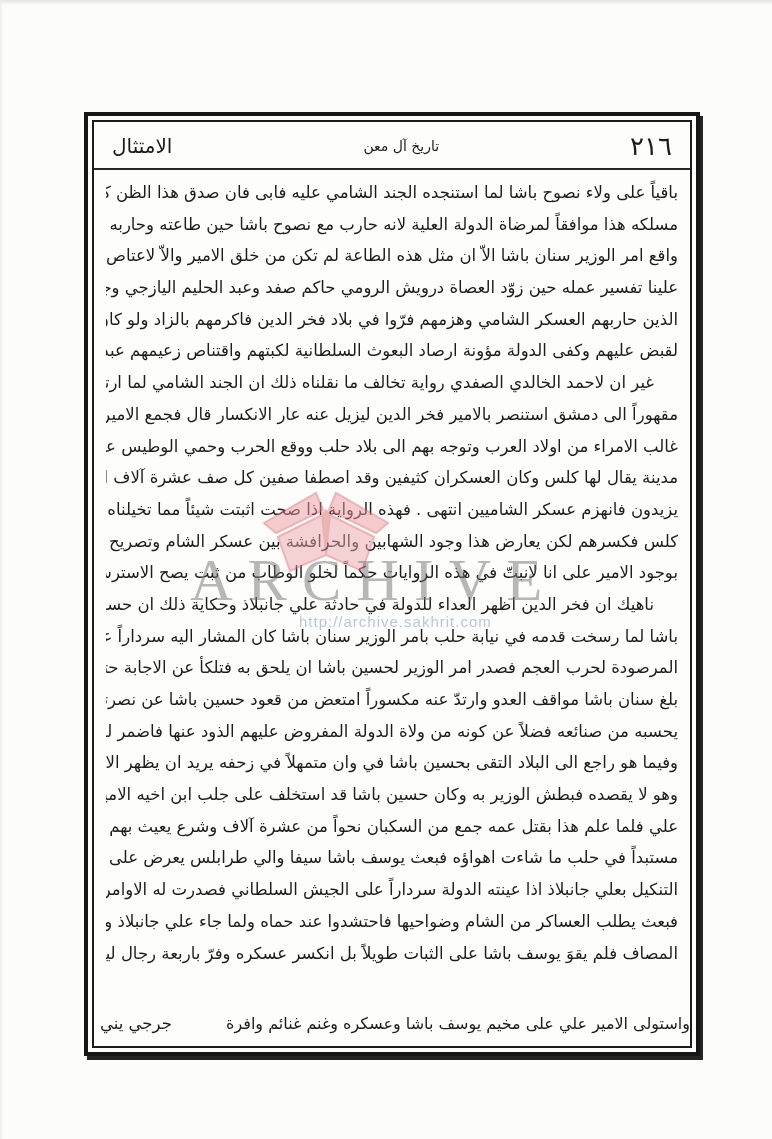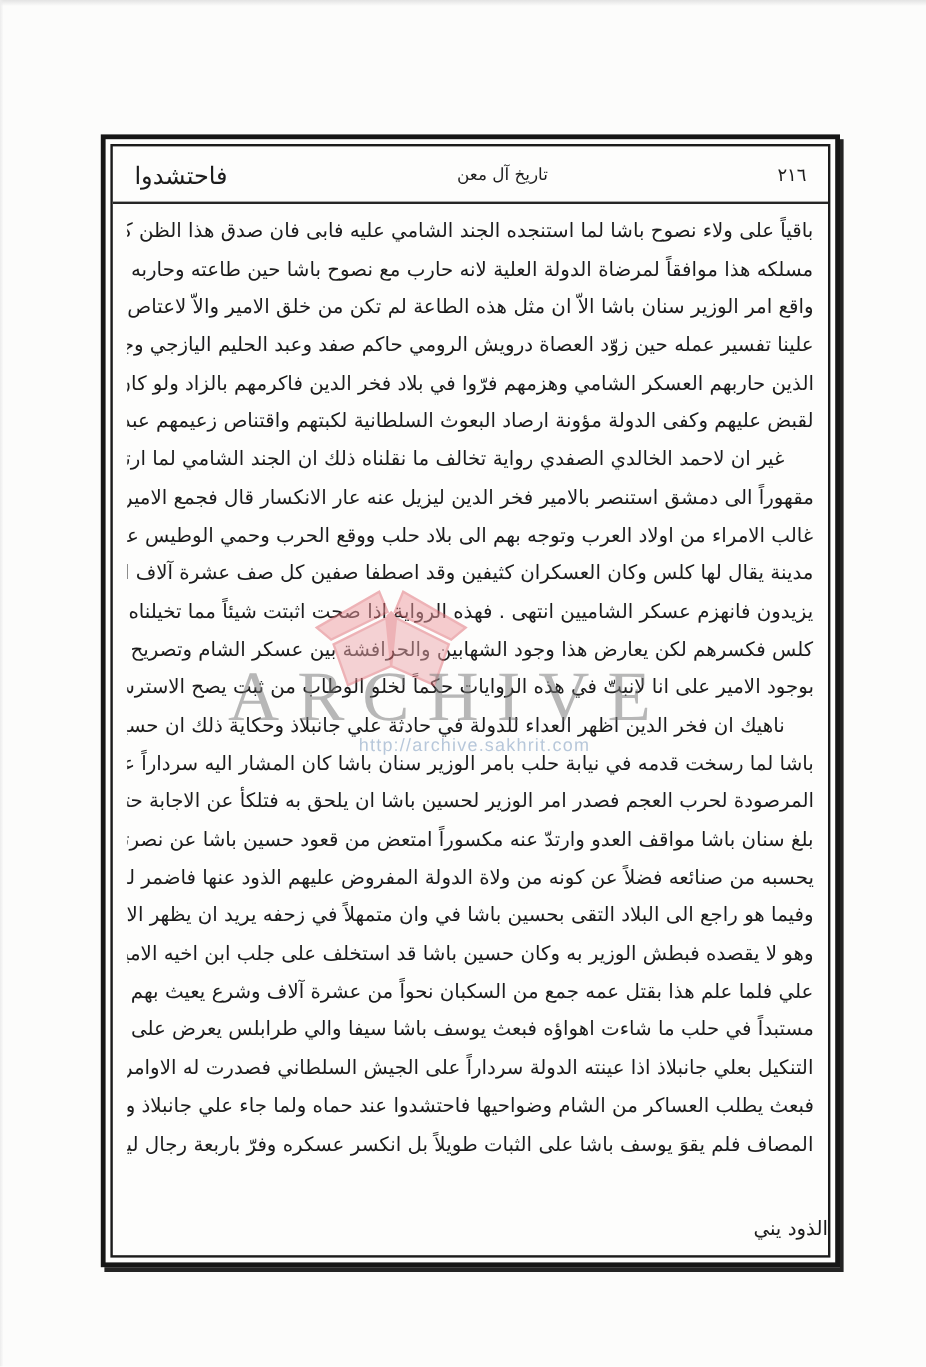--- a/index.html
+++ b/index.html
@@ -25,21 +25,21 @@
     display:flex;flex-direction:column;box-sizing:border-box;
     overflow:hidden;
   }
   
   .runhead{
     direction:rtl;display:flex;align-items:center;justify-content:space-between;
     height:44px;padding:2px 18px 0 18px;
     border-bottom:2px solid #262626;
     font-size:21px;flex:0 0 auto;
   }
-  .runhead .num{font-size:15px;letter-spacing:2px;}
+  .runhead .num{font-size:26px;letter-spacing:2px;}
   .runhead .title{font-size:14px;}
   .runhead .mag{font-size:20px;}
   
   .body-text{
     direction:rtl;flex:1 1 auto;
     padding:7px 12px 0 12px;overflow:hidden;
     font-size:16.5px;line-height:31.7px;
     text-align:justify;
   }
   .line{
@@ -74,21 +74,21 @@
 <div class="scan">
   <div class="edge-top"></div>
   <div class="edge-left"></div>
 
   <div class="frame">
     <div class="frame-inner">
 
       <div class="runhead">
         <span class="num">٢١٦</span>
         <span class="title">تاريخ آل معن</span>
-        <span class="mag">فاحتشدوا</span>
+        <span class="mag">الامتثال</span>
       </div>
 
       <div class="body-text">
 
       <div class="line">باقياً على ولاء نصوح باشا لما استنجده الجند الشامي عليه فابى فان صدق هذا الظن كان</div>
           <div class="line">مسلكه هذا موافقاً لمرضاة الدولة العلية لانه حارب مع نصوح باشا حين طاعته وحاربه حين</div>
           <div class="line">واقع امر الوزير سنان باشا الاّ ان مثل هذه الطاعة لم تكن من خلق الامير والاّ لاعتاص</div>
           <div class="line">علينا تفسير عمله حين زوّد العصاة درويش الرومي حاكم صفد وعبد الحليم اليازجي وجماعتهما</div>
           <div class="line">الذين حاربهم العسكر الشامي وهزمهم فرّوا في بلاد فخر الدين فاكرمهم بالزاد ولو كان مخلصاً</div>
           <div class="line">لقبض عليهم وكفى الدولة مؤونة ارصاد البعوث السلطانية لكبتهم واقتناص زعيمهم عبد الحليم</div>
@@ -107,21 +107,22 @@
           <div class="line">وفيما هو راجع الى البلاد التقى بحسين باشا في وان متمهلاً في زحفه يريد ان يظهر الامتثال</div>
           <div class="line">وهو لا يقصده فبطش الوزير به وكان حسين باشا قد استخلف على جلب ابن اخيه الامير</div>
           <div class="line">علي فلما علم هذا بقتل عمه جمع من السكبان نحواً من عشرة آلاف وشرع يعيث بهم في البلاد</div>
           <div class="line">مستبداً في حلب ما شاءت اهواؤه فبعث يوسف باشا سيفا والي طرابلس يعرض على الدولة</div>
           <div class="line">التنكيل بعلي جانبلاذ اذا عينته الدولة سرداراً على الجيش السلطاني فصدرت له الاوامر بذلك</div>
           <div class="line">فبعث يطلب العساكر من الشام وضواحيها فاحتشدوا عند حماه ولما جاء علي جانبلاذ وقع</div>
           <div class="line">المصاف فلم يقوَ يوسف باشا على الثبات طويلاً بل انكسر عسكره وفرّ باربعة رجال ليس الاّ</div>
         </div>
 
       <div class="closing">
-        <span class="sig">الذود يني</span>
+        <span>واستولى الامير علي على مخيم يوسف باشا وعسكره وغنم غنائم وافرة</span>
+        <span class="sig">جرجي يني</span>
       </div>
 
     </div>
   </div>
 
   <svg class="wm-logo" viewBox="0 0 140 98">
     <g opacity="0.5">
       <path d="M8 40 L60 10 L67 27 L20 50 Z" fill="#ef9aa0" stroke="#df6a72" stroke-width="2"></path>
       <path d="M132 40 L80 10 L73 27 L120 50 Z" fill="#ef9aa0" stroke="#df6a72" stroke-width="2"></path>
       <path d="M22 54 L66 32 L70 72 L34 88 Z" fill="#eda6ab" stroke="#df6a72" stroke-width="2"></path>

